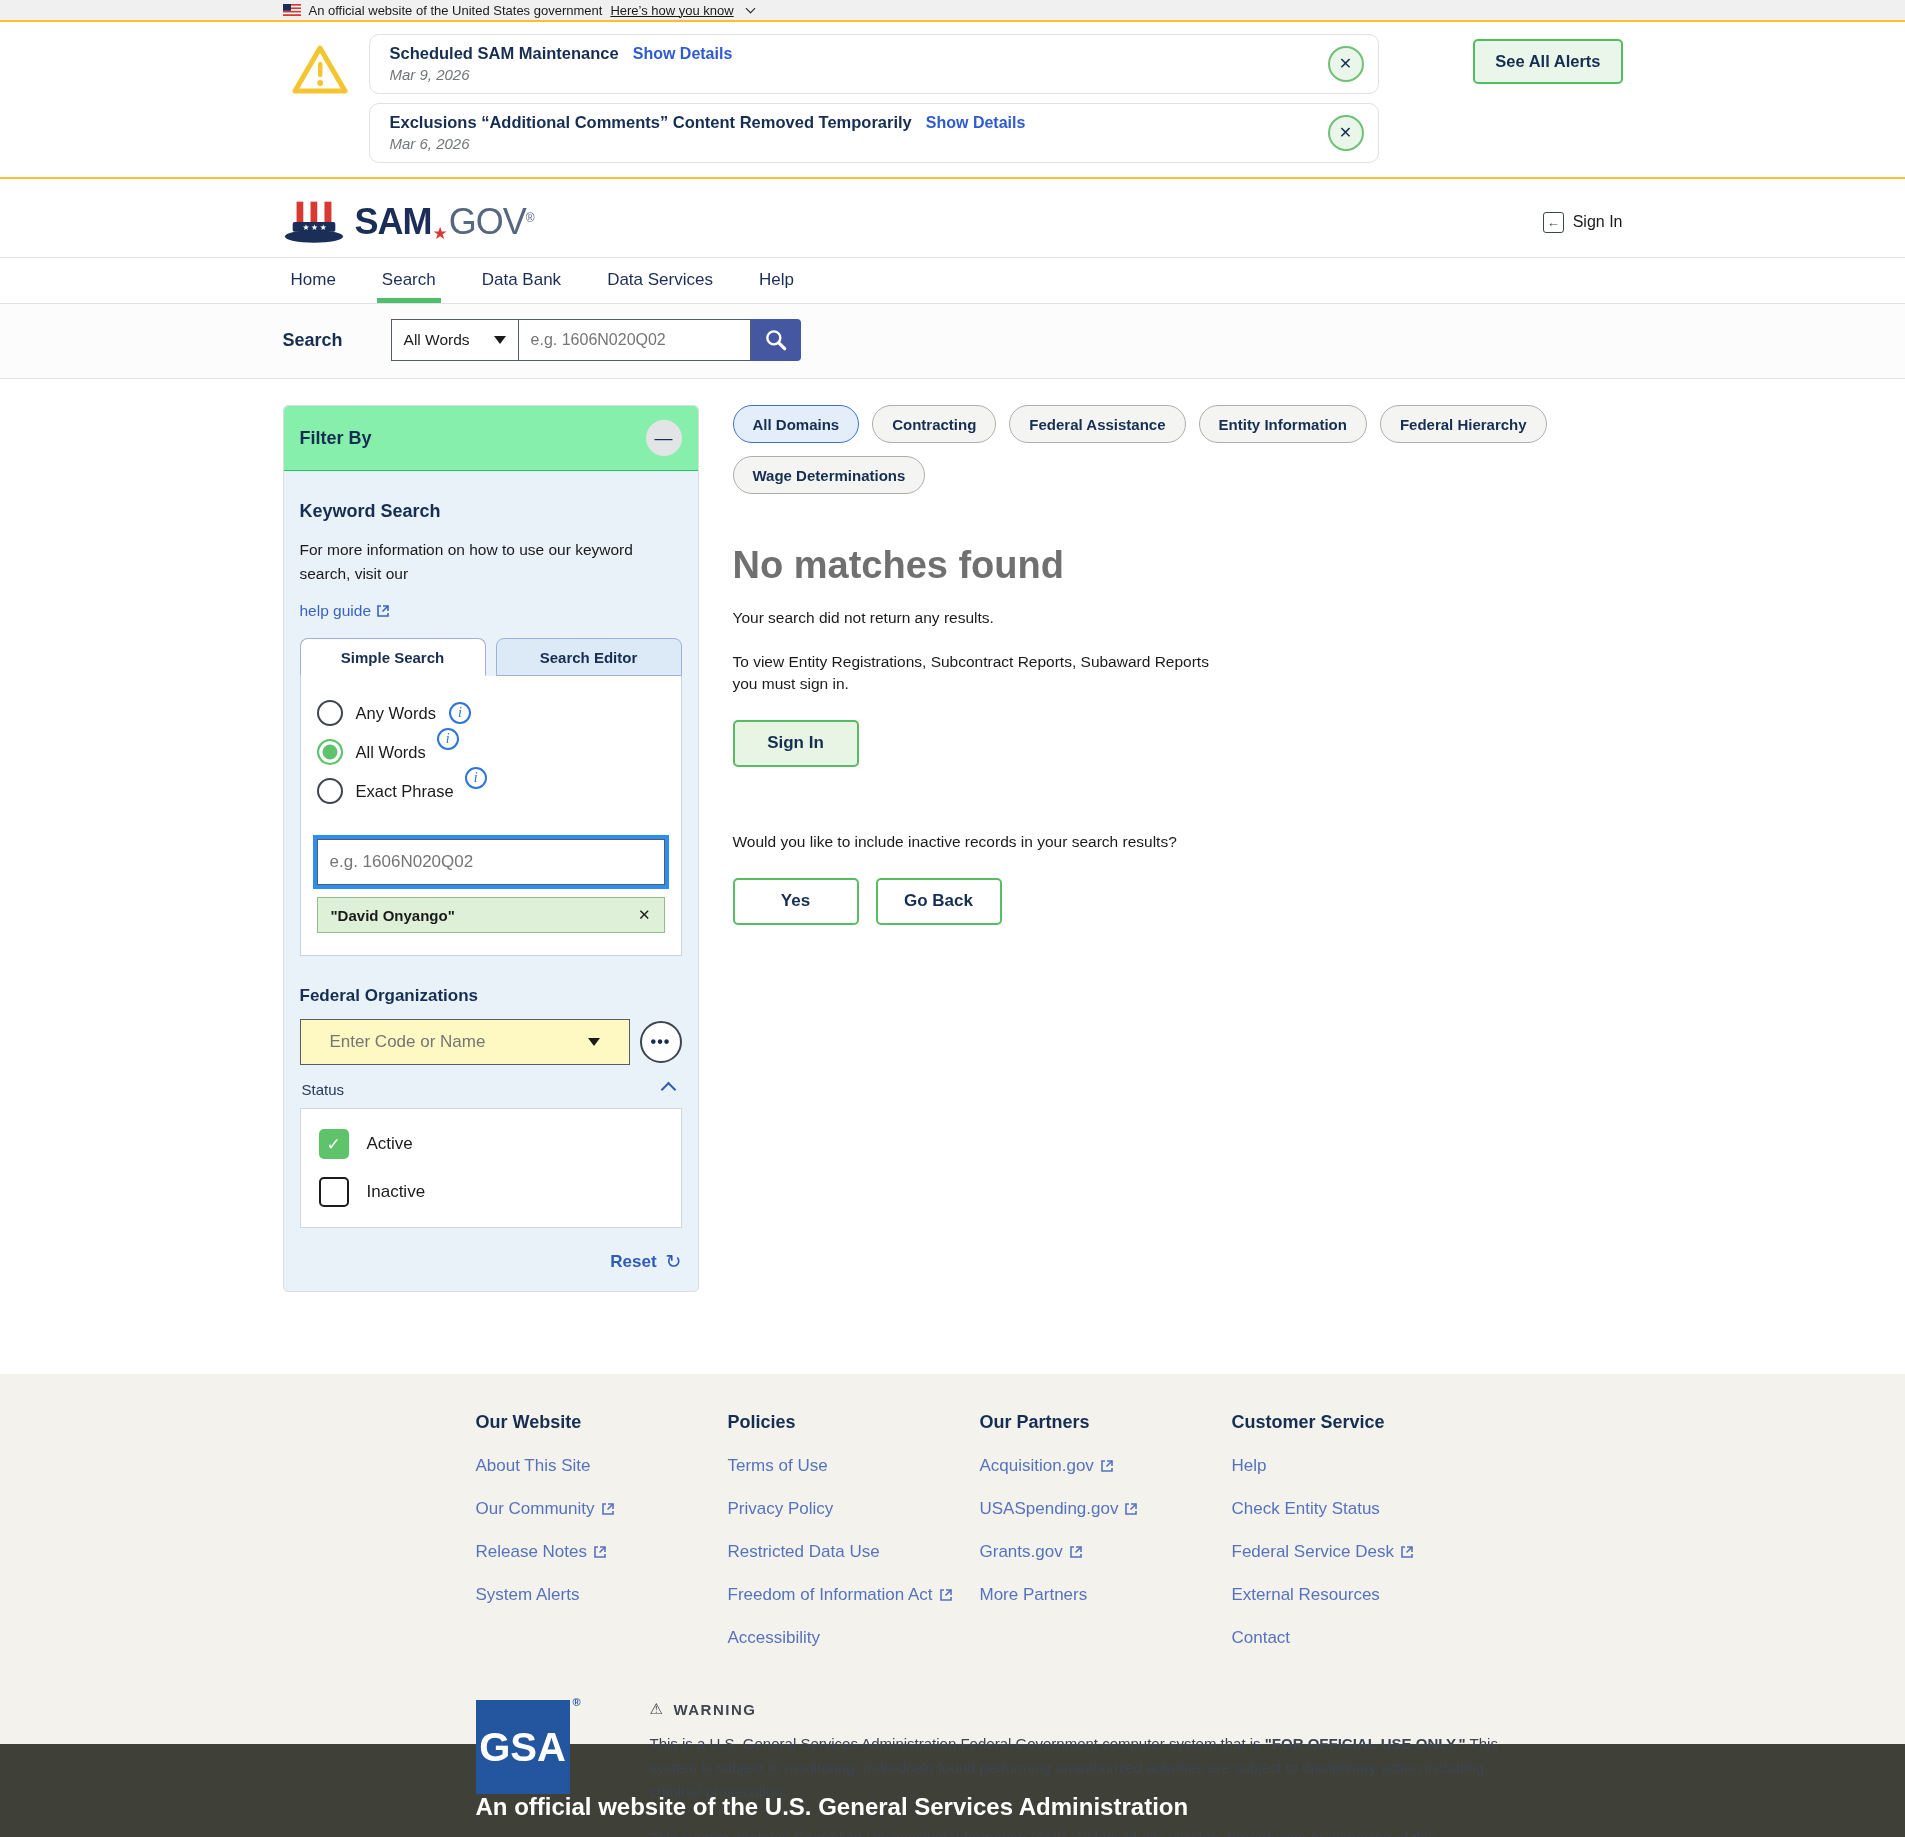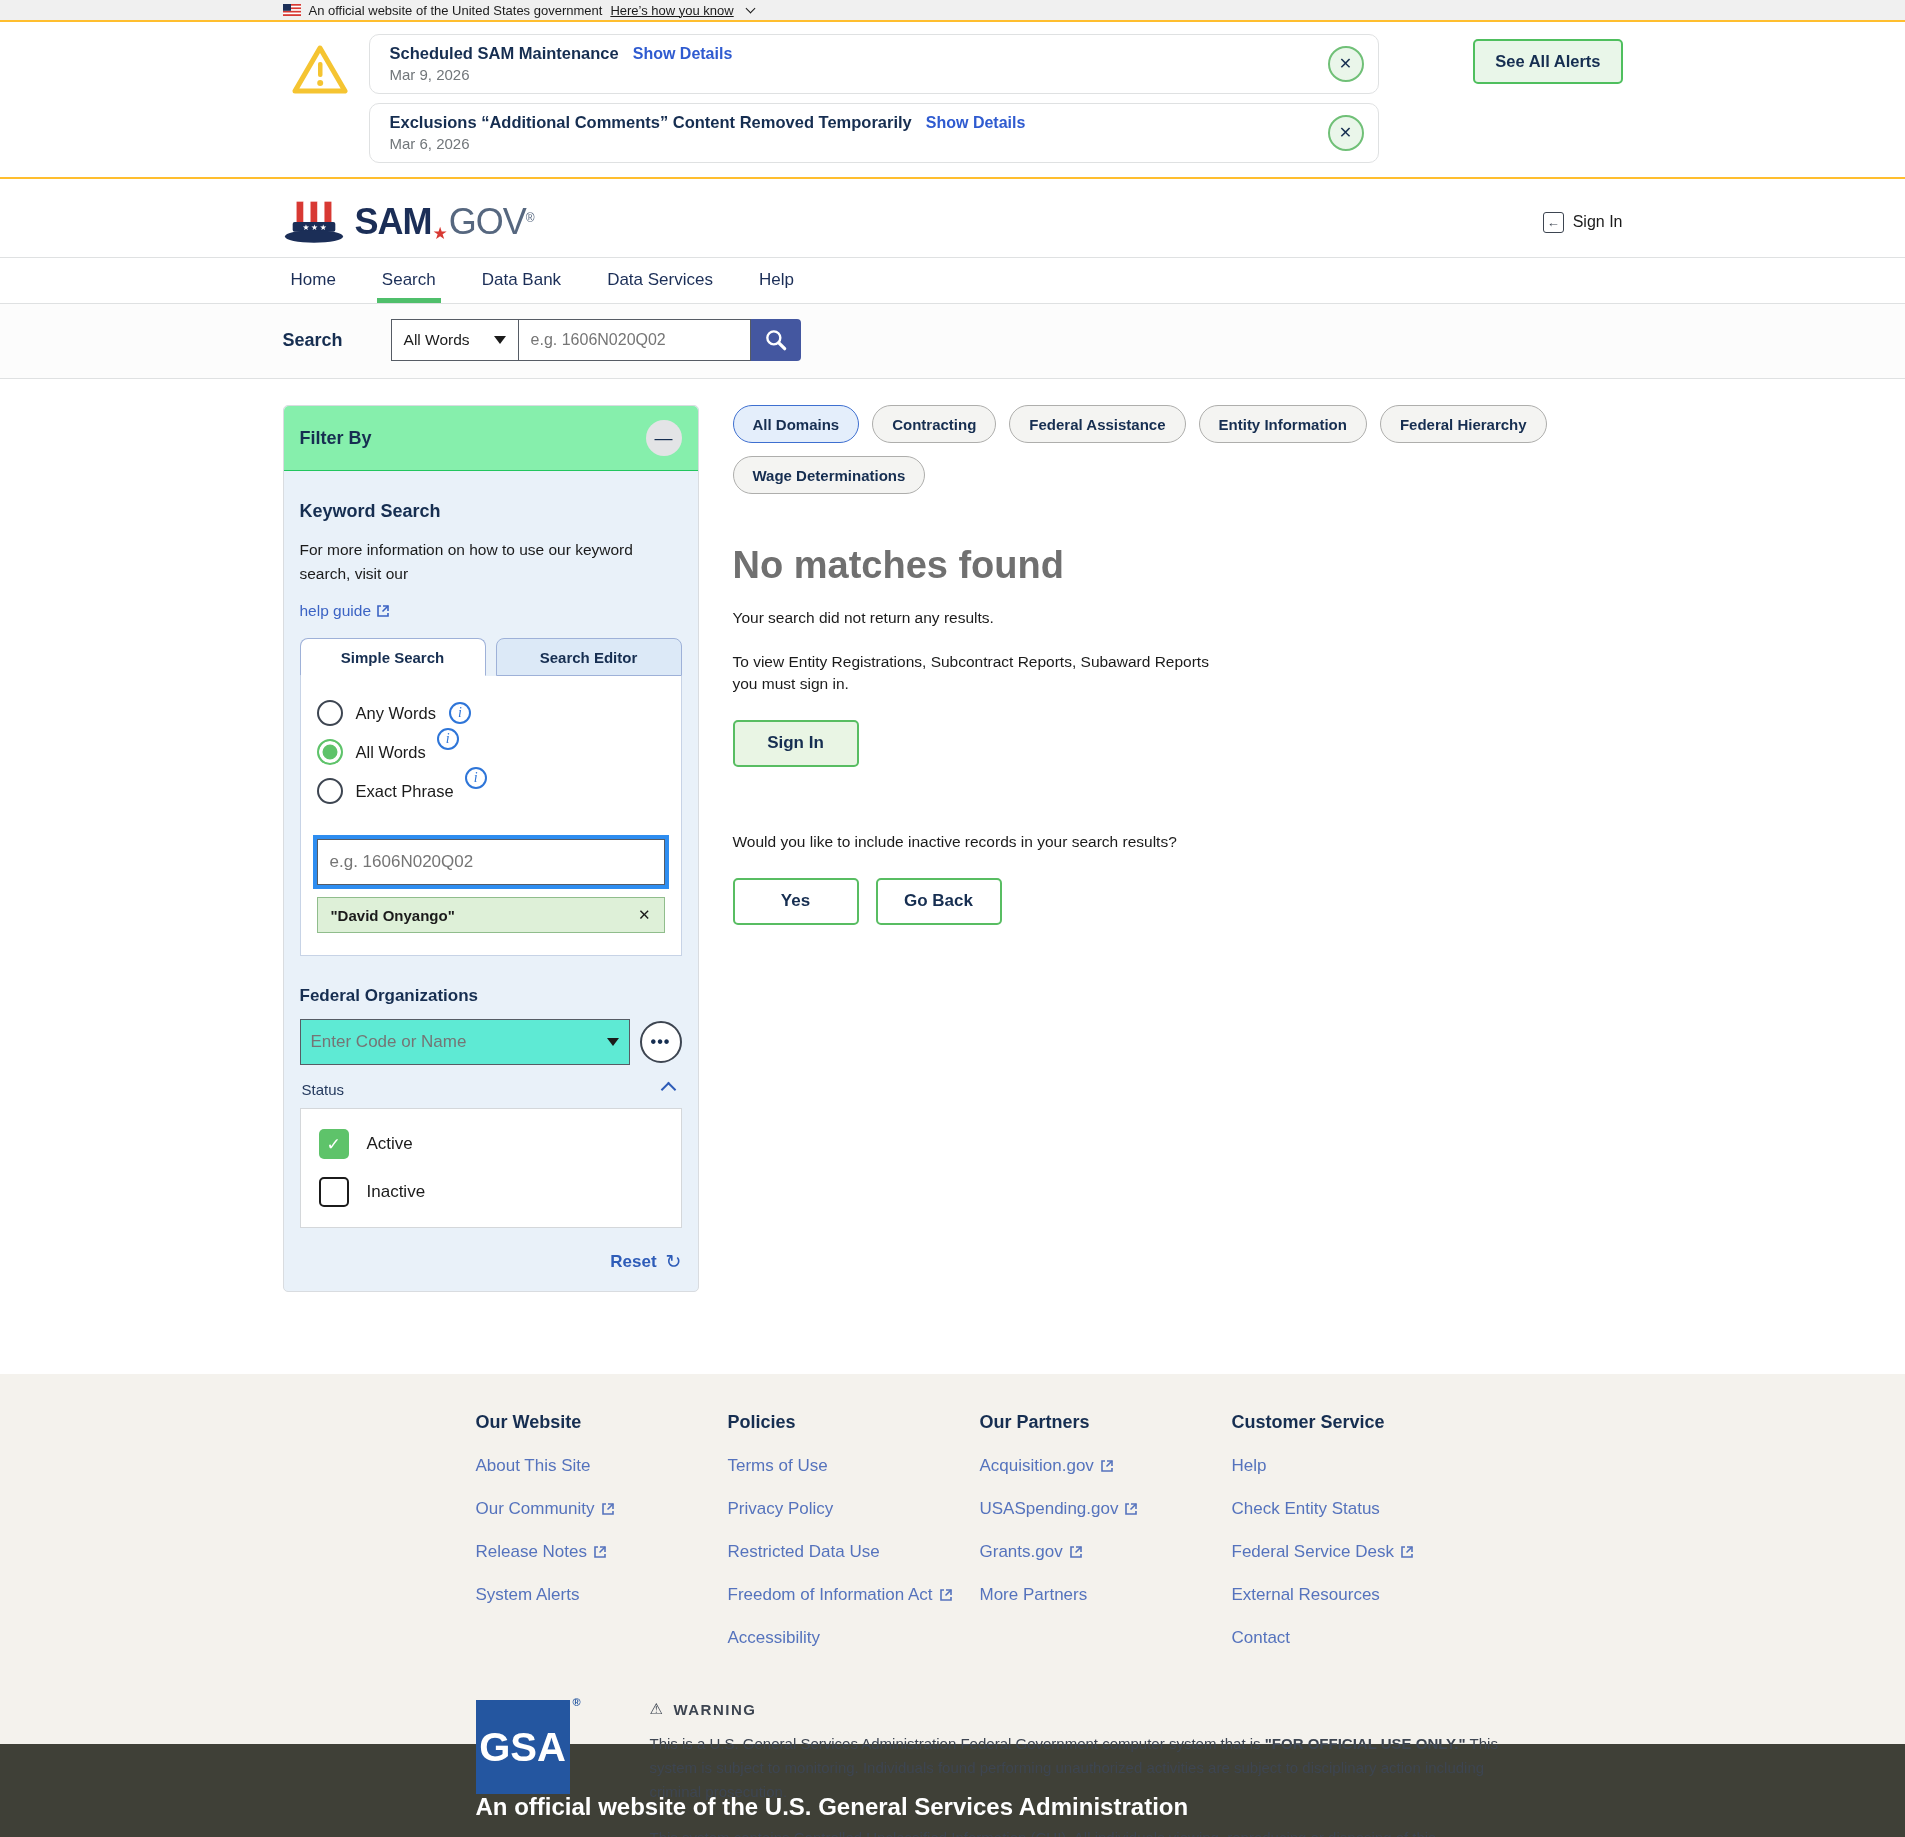--- a/index.html
+++ b/index.html
@@ -19,21 +19,21 @@
 
   
   .alerts-section { background: #fff; border-bottom: 2px solid #ffbe2e; padding: 12px 0 14px; }
   .alerts-row { display: flex; align-items: flex-start; }
   .warn-tri { margin: 10px 20px 0 8px; flex: none; }
   .alert-list { width: 1010px; display: flex; flex-direction: column; gap: 9px; }
   .alert-card { border: 1px solid #dfe1e2; border-radius: 10px; padding: 9px 14px 10px 20px; display: flex; align-items: center; background: #fff; }
   .alert-text { flex: 1; }
   .alert-title { font-weight: 700; color: #162e51; font-size: 16.5px; }
   .show-details { color: #2f5bd0; font-weight: 700; font-size: 16px; margin-left: 14px; text-decoration: none; cursor: pointer; }
-  .alert-date { color: #71767a; font-size: 15px; margin-top: 3px; }
+  .alert-date { font-style: italic; color: #71767a; font-size: 15px; margin-top: 3px; }
   .close-btn { width: 36px; height: 36px; border-radius: 50%; border: 2px solid #70c077; background: #eaf6ea; color: #162e51; font-size: 16px; display: flex; align-items: center; justify-content: center; cursor: pointer; flex: none; }
   .see-all-btn { margin-left: auto; margin-top: 5px; background: #e9f6e9; border: 2px solid #4fbf5e; border-radius: 5px; color: #162e51; font-weight: 700; font-size: 16.5px; padding: 11px 20px; cursor: pointer; }
 
   
   .site-header { padding: 20px 0 12px; }
   .site-header .container { display: flex; align-items: center; justify-content: space-between; }
   .logo { display: flex; align-items: center; gap: 10px; cursor: pointer; }
   .logo-sam { font-size: 36px; font-weight: 800; color: #1b2e57; letter-spacing: -1px; }
   .logo-star { color: #d83933; font-size: 17px; position: relative; top: 5px; margin: 0 1px; }
   .logo-gov { font-size: 36px; font-weight: 400; color: #56677f; letter-spacing: -1px; }
@@ -80,21 +80,21 @@
   .radio.checked { border-color: #5ec36a; background: #5ec36a; box-shadow: inset 0 0 0 3.5px #fff; }
   .radio-label { font-size: 16.5px; color: #1b1b1b; }
   .info-icon { width: 22px; height: 22px; border-radius: 50%; border: 2px solid #2e75d8; color: #2e75d8; font-size: 14px; font-style: italic; font-family: "Liberation Serif", serif; display: inline-flex; align-items: center; justify-content: center; cursor: pointer; flex: none; }
   .info-raised { position: relative; top: -13px; margin-left: -2px; }
   .kw-input { width: 100%; height: 46px; border: 1px solid #565c65; outline: 4px solid #2e8df0; margin-top: 22px; padding: 0 12px; font-size: 17px; font-family: inherit; }
   .kw-tag { margin-top: 12px; background: #def0d8; border: 1px solid #90bd8c; height: 36px; display: flex; align-items: center; padding: 0 13px; font-weight: 700; font-size: 15px; color: #1b1b1b; }
   .tag-x { margin-left: auto; font-weight: 400; font-size: 15px; color: #1b1b1b; cursor: pointer; }
   .org-section { margin-top: 30px; }
   .org-heading { font-size: 17px; font-weight: 700; color: #162e51; margin-bottom: 13px; }
   .org-row { display: flex; align-items: center; gap: 10px; }
-  .org-select { flex: 1; height: 46px; background: #5eead4; border: 1px solid #565c65; display: flex; align-items: center; justify-content: space-between; padding: 0 10px; color: #757575; font-size: 17px; cursor: pointer; }
+  .org-select { flex: 1; height: 46px; background: #fef9c3; border: 1px solid #565c65; display: flex; align-items: center; justify-content: space-between; padding: 0 29px; color: #757575; font-size: 17px; cursor: pointer; }
   .ellipsis-btn { width: 42px; height: 42px; border-radius: 50%; background: #fff; border: 2px solid #3d4551; font-size: 16px; font-weight: 700; color: #162e51; letter-spacing: 1px; cursor: pointer; flex: none; }
   .status-row { display: flex; align-items: center; justify-content: space-between; margin-top: 16px; padding: 0 2px; }
   .status-label { font-size: 15px; color: #253a5e; }
   .chev-up { width: 11px; height: 11px; border-top: 2.5px solid #2e5cb8; border-right: 2.5px solid #2e5cb8; transform: rotate(-45deg); margin-right: 6px; cursor: pointer; }
   .status-box { margin-top: 10px; background: #fff; border: 1px solid #d4d7da; padding: 20px 18px; display: flex; flex-direction: column; gap: 18px; }
   .check-row { display: flex; align-items: center; gap: 18px; font-size: 17px; color: #1b1b1b; cursor: pointer; }
   .checkbox { width: 30px; height: 30px; border-radius: 5px; flex: none; }
   .checkbox.checked { background: #5ec36a; color: #fff; display: flex; align-items: center; justify-content: center; font-size: 17px; font-weight: 700; }
   .checkbox.unchecked { background: #fff; border: 2px solid #1b1b1b; }
   .reset-row { display: flex; justify-content: flex-end; align-items: center; gap: 9px; margin-top: 22px; color: #2e5cb8; font-weight: 700; font-size: 17px; cursor: pointer; }

